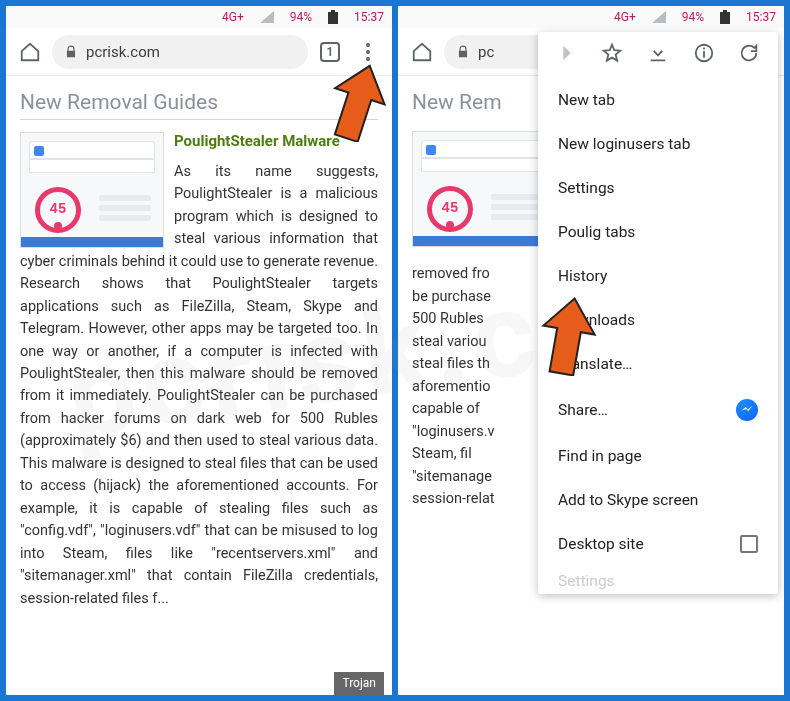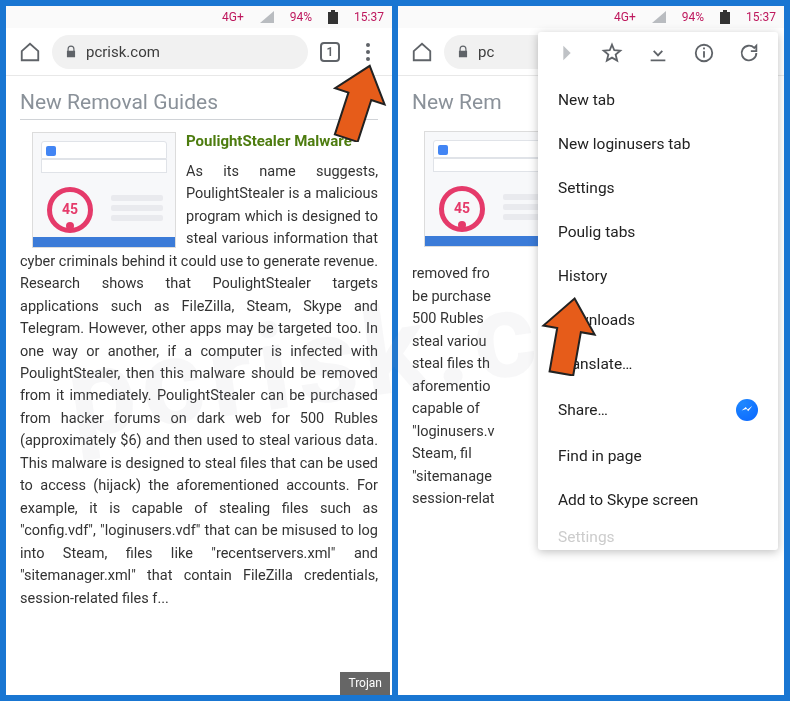--- a/index.html
+++ b/index.html
@@ -97,25 +97,26 @@
   .article-title {
     font-weight: 700;
     color: #4d7c0f;
     margin-bottom: 8px;
     font-size: 15px;
   }
   .thumb {
     float: left;
     width: 144px;
     height: 116px;
-    margin: 2px 10px 2px 12px;
+    margin: 2px 10px 2px 0;
     border: 1px solid #dcdcdc;
     background: #f7f8fa;
     position: relative;
     overflow: hidden;
+    font-family: Liberation Mono, monospace;
   }
   .thumb .tab {
     position: absolute; top: 8px; left: 8px; right: 8px; height: 18px;
     background: #fff; border: 1px solid #e0e3e8; border-radius: 3px 3px 0 0;
   }
   .thumb .tab::before{
     content:""; position:absolute; left:4px; top:4px; width:10px; height:10px;
     background:#4285f4; border-radius:2px;
   }
   .thumb .urlsm{
@@ -136,21 +137,21 @@
     position:absolute; bottom:22px; right:12px; width:52px;
   }
   .thumb .dots div{ height:6px; background:#e9eaee; margin:4px 0; border-radius:2px;}
   .thumb .foot{
     position:absolute; bottom:0; left:0; right:0; height:10px; background:#3b7bd8;
   }
   .para { text-align: justify; }
   .badge {
     position: absolute;
     bottom: 0px;
-    right: 2px;
+    right: 8px;
     background: #666;
     color: #fff;
     font-size: 12px;
     padding: 2px 8px;
     margin-top: 22px;
   }
   
   .dropdown {
     position: absolute;
     top: 26px;
@@ -391,20 +392,24 @@
       <div class="dd-item">
           <span>Share…</span>
           <span class="msgr-icon"></span>
         </div>
       <div class="dd-item">
           <span>Find in page</span>
         </div>
       <div class="dd-item">
           <span>Add to Skype screen</span>
         </div>
+      <div class="dd-item">
+          <span>Desktop site</span>
+          <span class="checkbox-empty"></span>
+        </div>
       <div class="dd-item" style="color:#ccc; padding-top:6px; padding-bottom:0;text-align:right;">
           <span>Settings</span>
         </div>
     </div>
 
     <div class="arrow" style="top:290px; left:140px;">
       <svg viewBox="0 0 60 80">
         <path class="arrow-fill" d="M30 2 L56 34 L42 34 L42 78 L18 78 L18 34 L4 34 Z" transform="rotate(10 30 40)"></path>
       </svg>
     </div>

